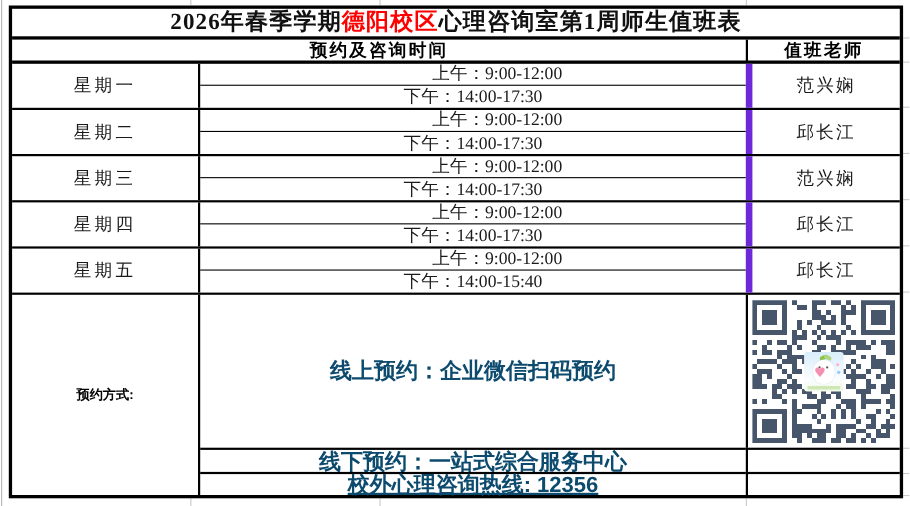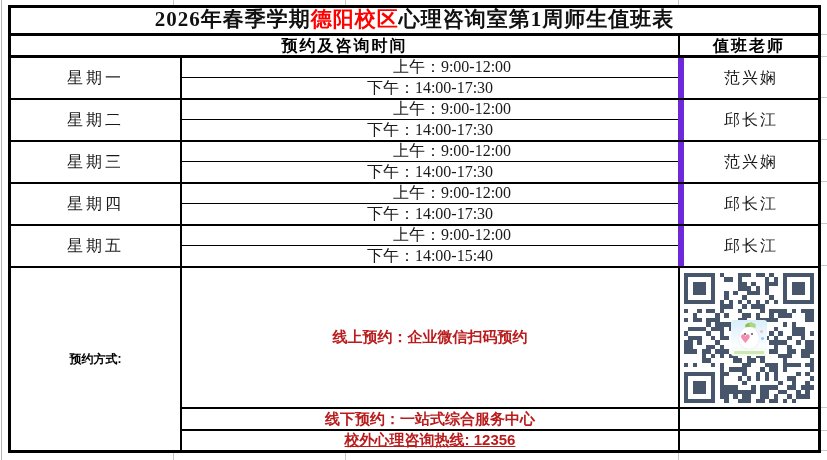--- a/index.html
+++ b/index.html
@@ -34,21 +34,21 @@
   .half-top{border-bottom:1px solid #000;padding-left:44px;}
   .teacher-cell{border-left:6px solid #6d28d9;display:flex;align-items:center;justify-content:center;
     font-size:16px;letter-spacing:2px;color:#1a1a1a;}
 
   .bottom-section{height:182px;box-sizing:border-box;
     display:grid;grid-template-columns:171px 496px 140px;grid-template-rows:139px 22px 21px;}
   .booking-label-cell{grid-row:1/4;border-right:2px solid #000;box-sizing:border-box;
     display:flex;align-items:center;justify-content:center;
     font-family:"Liberation Sans","DejaVu Sans",sans-serif;font-weight:bold;font-size:12px;color:#000;}
   .b-mid{box-sizing:border-box;display:flex;align-items:center;justify-content:center;
-    font-family:"Liberation Sans","DejaVu Sans",sans-serif;font-weight:bold;font-size:15px;color:#b91c1c;white-space:nowrap;}
+    font-family:"Liberation Sans","DejaVu Sans",sans-serif;font-weight:bold;font-size:20px;color:#0c4a6e;white-space:nowrap;}
   .b-right{border-left:2px solid #000;box-sizing:border-box;display:flex;align-items:center;justify-content:center;}
   .row2{border-top:2px solid #000;}
   .row3{border-top:2px solid #000;text-decoration:underline;}
 
   .qr-wrap{position:relative;width:130px;height:130px;}
   .qr-wrap svg{display:block;}
   .qr-icon{position:absolute;left:47px;top:47px;width:36px;height:36px;border-radius:3px;
     background:linear-gradient(#d9eefb,#fbfdff 70%,#f2fae9);overflow:hidden;}
   .qr-icon .body{position:absolute;left:8px;top:7px;width:20px;height:22px;background:#fff;
     border-radius:50% 50% 46% 46%;box-shadow:0 0 1px #b8cfe0;}

